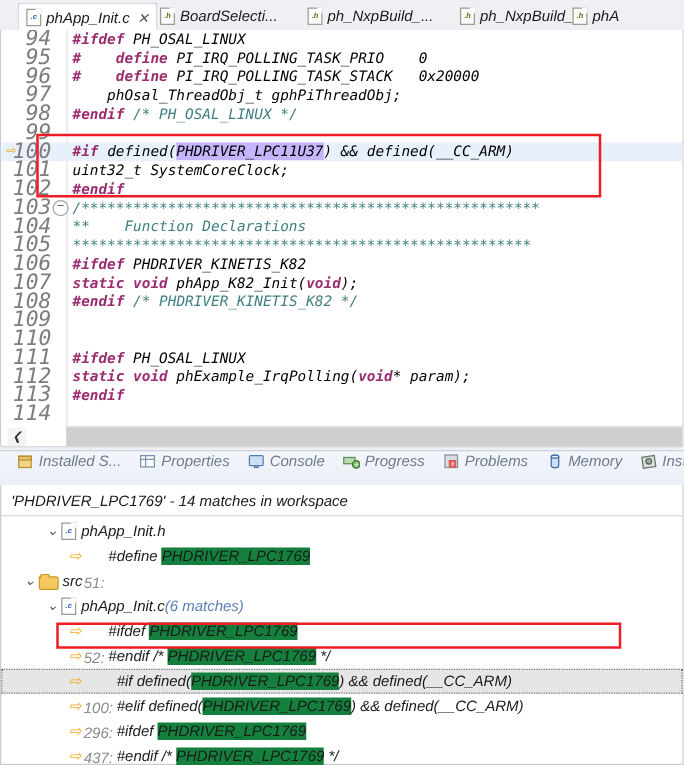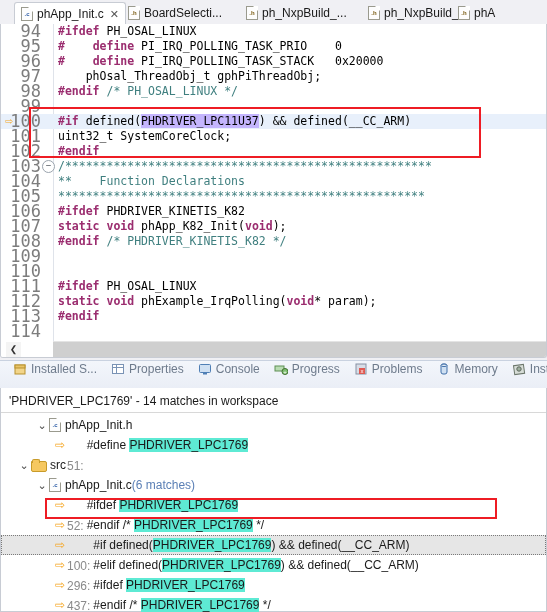--- a/index.html
+++ b/index.html
@@ -3,21 +3,21 @@
 <meta charset="utf-8">
 <style>
   html,body{margin:0;padding:0;}
   body{
     width:547px;height:612px;overflow:hidden;
     background:#f0f0f4;
     font-family:"Liberation Sans",sans-serif;
     font-size:11px;color:#000;
     -webkit-font-smoothing:antialiased;
   }
-  .app{position:relative;width:547px;height:612px;}
+  .app{position:relative;width:547px;height:612px;font-style:italic;}
 
   
   .editor-stack{position:absolute;left:0;top:0;width:547px;height:358px;background:#f0f0f4;}
   .tabbar{position:relative;height:24px;background:#f0f0f4;}
   .tab{
     position:absolute;top:1px;height:23px;
     display:flex;align-items:center;gap:4px;
     padding:0 6px;box-sizing:border-box;
     font-size:12px;color:#1a1a1a;white-space:nowrap;
   }
@@ -135,21 +135,21 @@
     background:#f6c860;border:1px solid #c89b2a;border-radius:0 2px 2px 2px;
     display:block;
   }
   .folder i::before{
     content:"";position:absolute;left:0;top:-3px;width:6px;height:3px;
     background:#f6c860;border:1px solid #c89b2a;border-bottom:none;border-radius:2px 2px 0 0;
   }
   .lineno{color:#8a8a8a;margin-right:3px;margin-top:41px;}
   .mtxt{color:#1a1a1a;}
   .mcount{color:#5a7fb5;}
-  .hlq{background:#5eead4;}
+  .hlq{background:#15803d;}
   .redrow{position:absolute;border:2px solid #ee1c24;box-sizing:border-box;pointer-events:none;}
 </style>
 </head>
 <body>
 
 <div class="app">
 
   <div class="editor-stack">
     <div class="tabbar" id="tabbar">
         <div class="tab active" style="left: 14px;">

